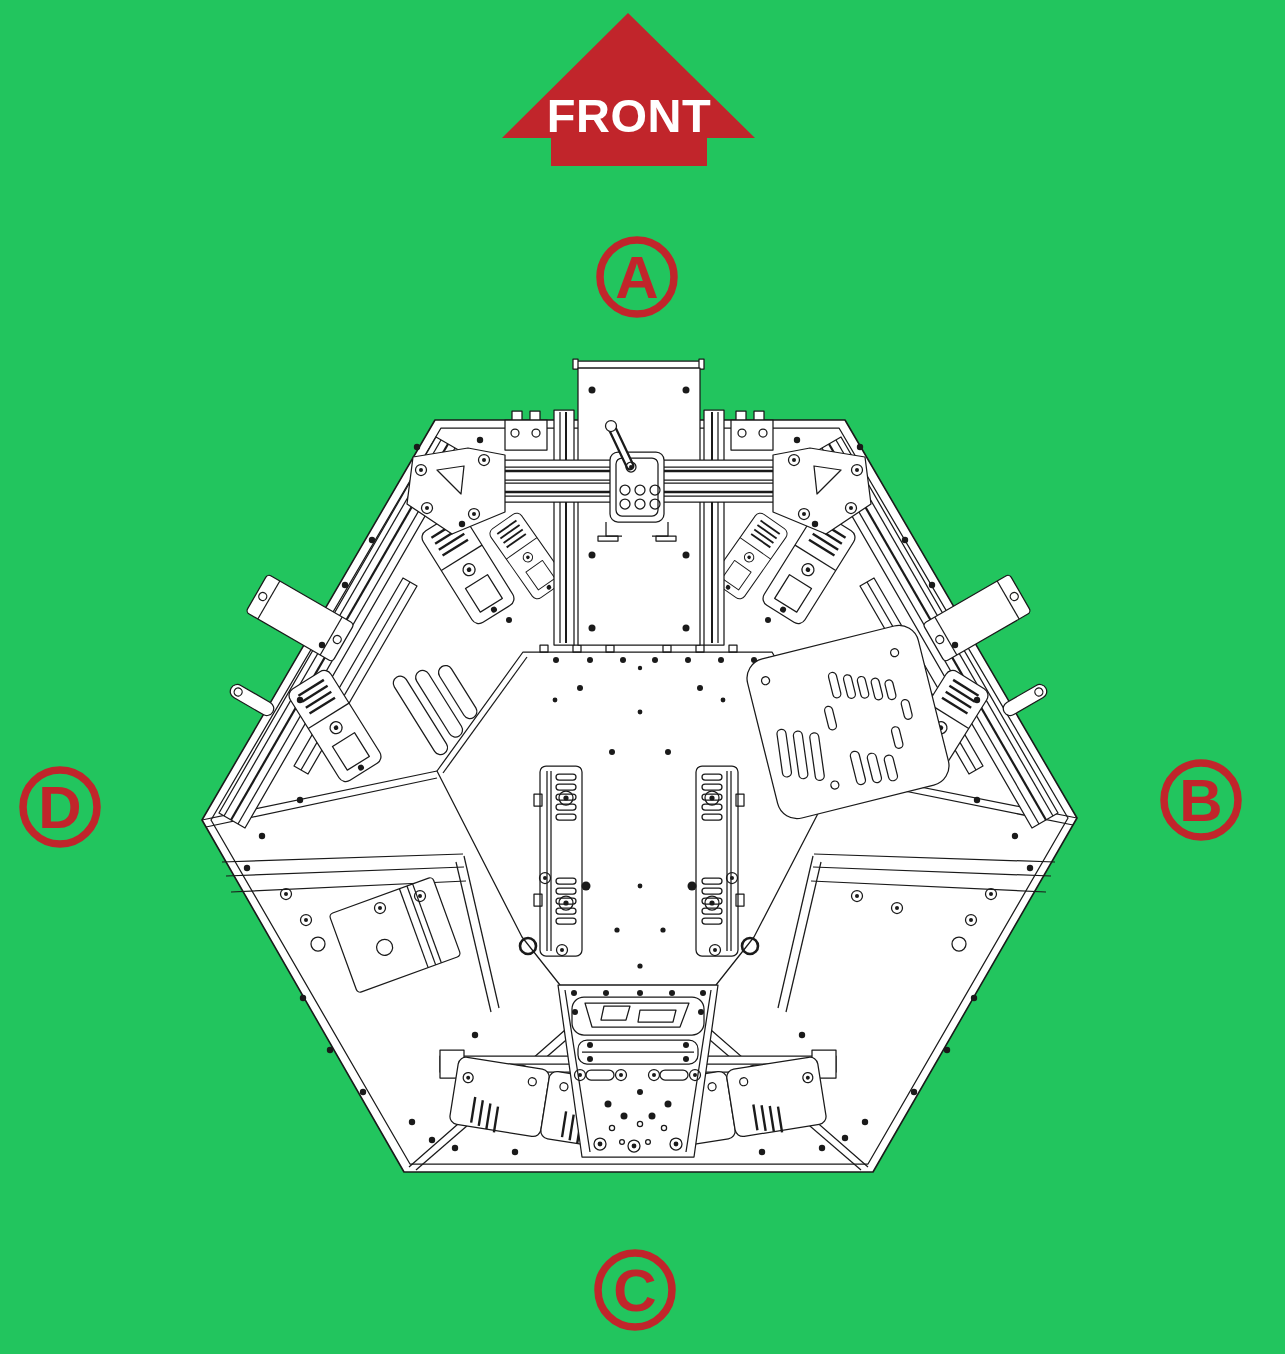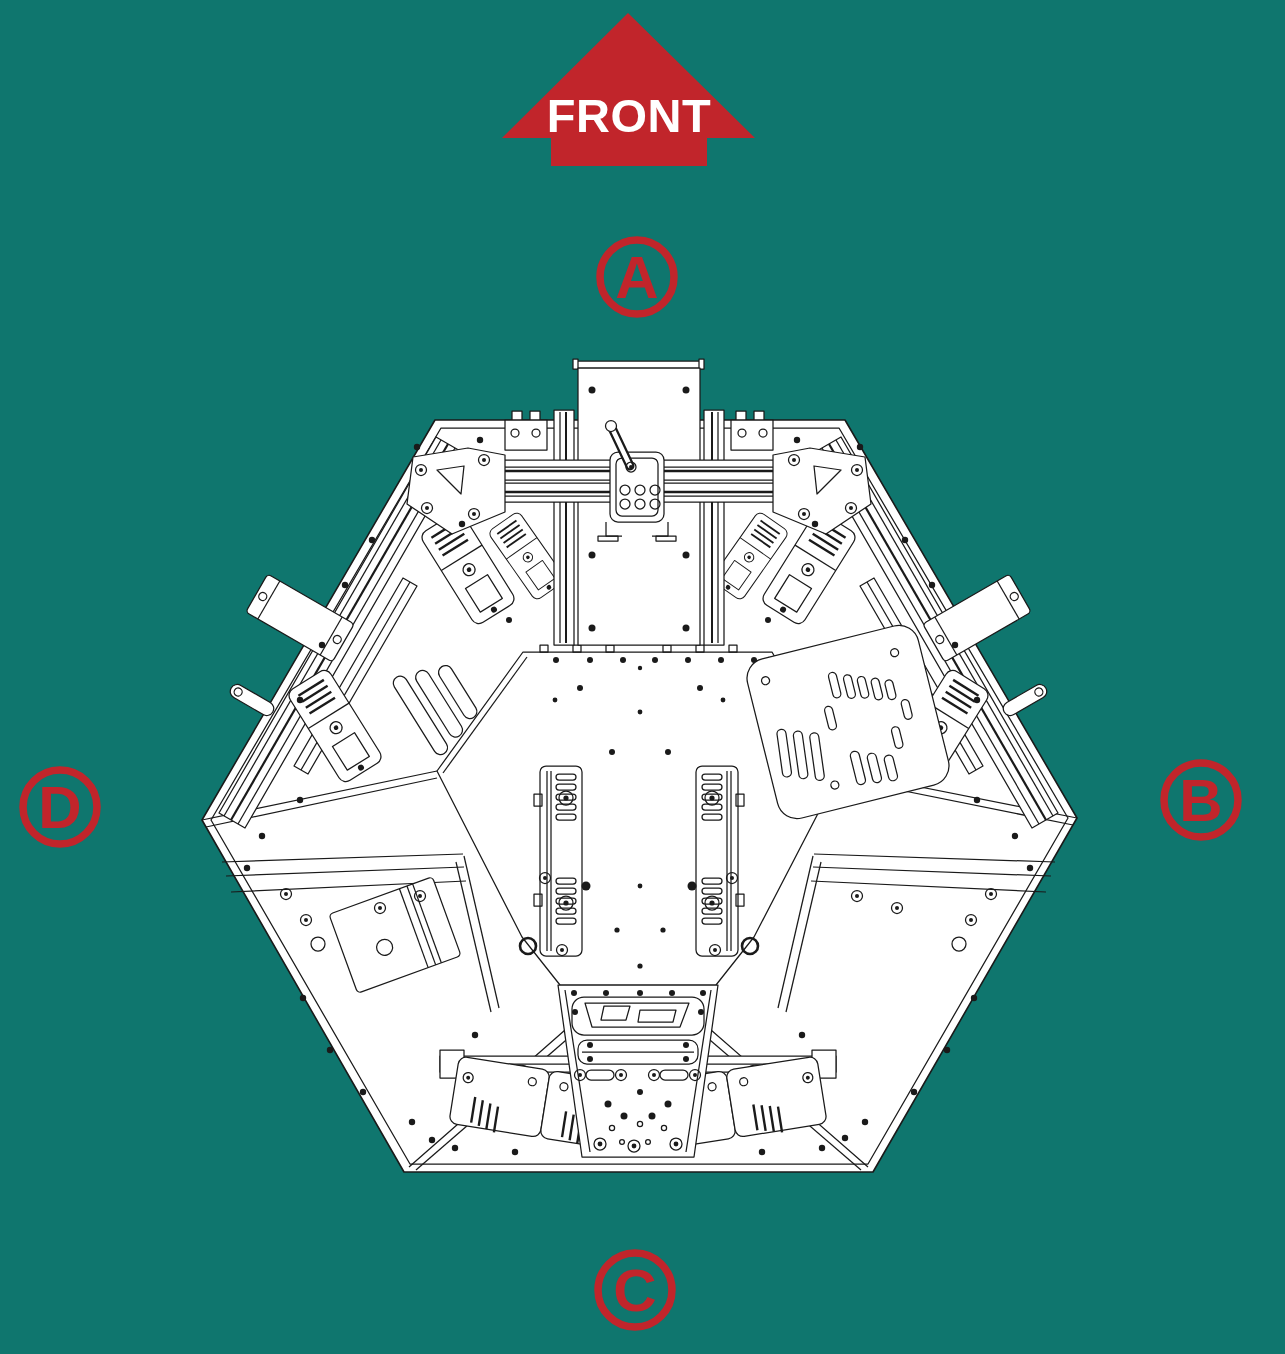--- a/index.html
+++ b/index.html
@@ -1,16 +1,16 @@
 <!DOCTYPE html>
 <html><head>
 <meta charset="utf-8">
 <style>
   html,body{margin:0;padding:0;background:#ffffff;}
-  .stage{position:relative;width:1285px;height:1354px;background:#0f766e;overflow:hidden;
+  .stage{position:relative;width:1285px;height:1354px;background:#22c55e;overflow:hidden;
          font-family:"Liberation Sans",sans-serif;}
   svg{display:block;}
   .front-text{font-family:"Liberation Sans",sans-serif;font-weight:bold;font-size:47px;
               letter-spacing:0.5px;}
   .dir-letter{font-family:"Liberation Sans",sans-serif;font-weight:bold;font-size:60px;}
 </style>
 </head>
 <body>
 
 <div class="stage">

